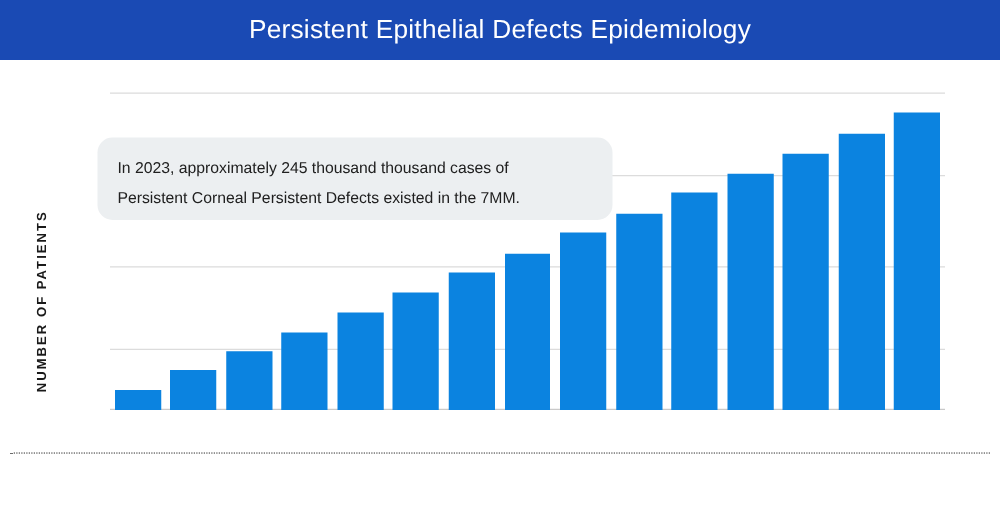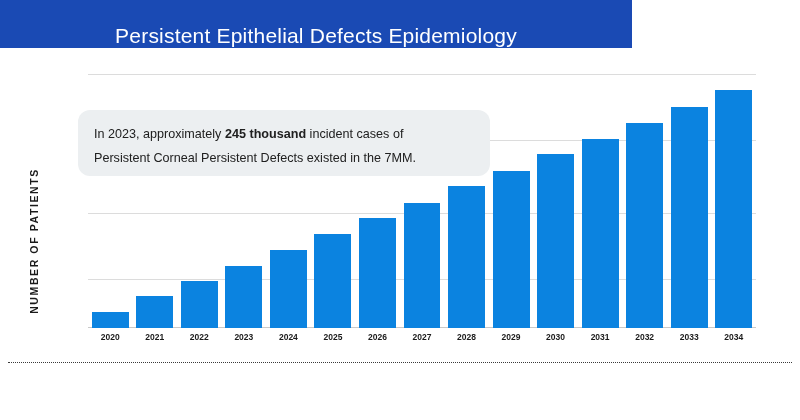--- a/index.html
+++ b/index.html
@@ -19,25 +19,25 @@
     height: 420px;
     background: #ffffff;
     box-sizing: border-box;
   }
 
   
   .header {
     position: absolute;
     left: 0;
     top: 0;
-    width: 632px;
+    width: 800px;
     height: 48px;
     background: #1a4ab4;
     display: flex;
-    align-items: flex-end;
+    align-items: center;
     justify-content: center;
   }
   .header-title {
     color: #ffffff;
     font-size: 21px;
     font-weight: 400;
     letter-spacing: 0.2px;
     font-family: "Liberation Sans", sans-serif;
     white-space: nowrap;
   }
@@ -157,21 +157,21 @@
     padding: 12px 16px 0 16px;
   }
   .callout-line {
     font-size: 12.6px;
     color: #202020;
     line-height: 24px;
     font-family: "Liberation Sans", sans-serif;
     white-space: nowrap;
   }
   .callout-line b {
-    font-weight: bold;
+    font-weight: normal;
   }
 
   
   .divider {
     position: absolute;
     left: 8px;
     top: 362px;
     width: 784px;
     height: 0;
     border-top: 1px dotted #3a3a3a;
@@ -251,41 +251,24 @@
           </div>
           <div class="bar-slot">
             <div class="bar" title="2033: 815" style="height: 221px; background: rgb(11, 131, 224);"></div>
           </div>
           <div class="bar-slot">
             <div class="bar" title="2034: 878" style="height: 238px; background: rgb(11, 131, 224);"></div>
           </div>
         </div>
     </div>
 
-    <div class="x-labels" id="x-labels">
-        <div class="x-label">2020</div>
-        <div class="x-label">2021</div>
-        <div class="x-label">2022</div>
-        <div class="x-label">2023</div>
-        <div class="x-label">2024</div>
-        <div class="x-label">2025</div>
-        <div class="x-label">2026</div>
-        <div class="x-label">2027</div>
-        <div class="x-label">2028</div>
-        <div class="x-label">2029</div>
-        <div class="x-label">2030</div>
-        <div class="x-label">2031</div>
-        <div class="x-label">2032</div>
-        <div class="x-label">2033</div>
-        <div class="x-label">2034</div>
-      </div>
 
     <div class="callout">
       <div class="callout-line">
-        <span>In 2023, approximately </span><b>245 thousand</b><span> incident cases of</span>
+        <span>In 2023, approximately </span><b>245 thousand</b><span> thousand cases of</span>
       </div>
       <div class="callout-line">Persistent Corneal Persistent Defects existed in the 7MM.</div>
     </div>
   </div>
 
   <div class="divider"></div>
   <div class="footer">
 
     
 

